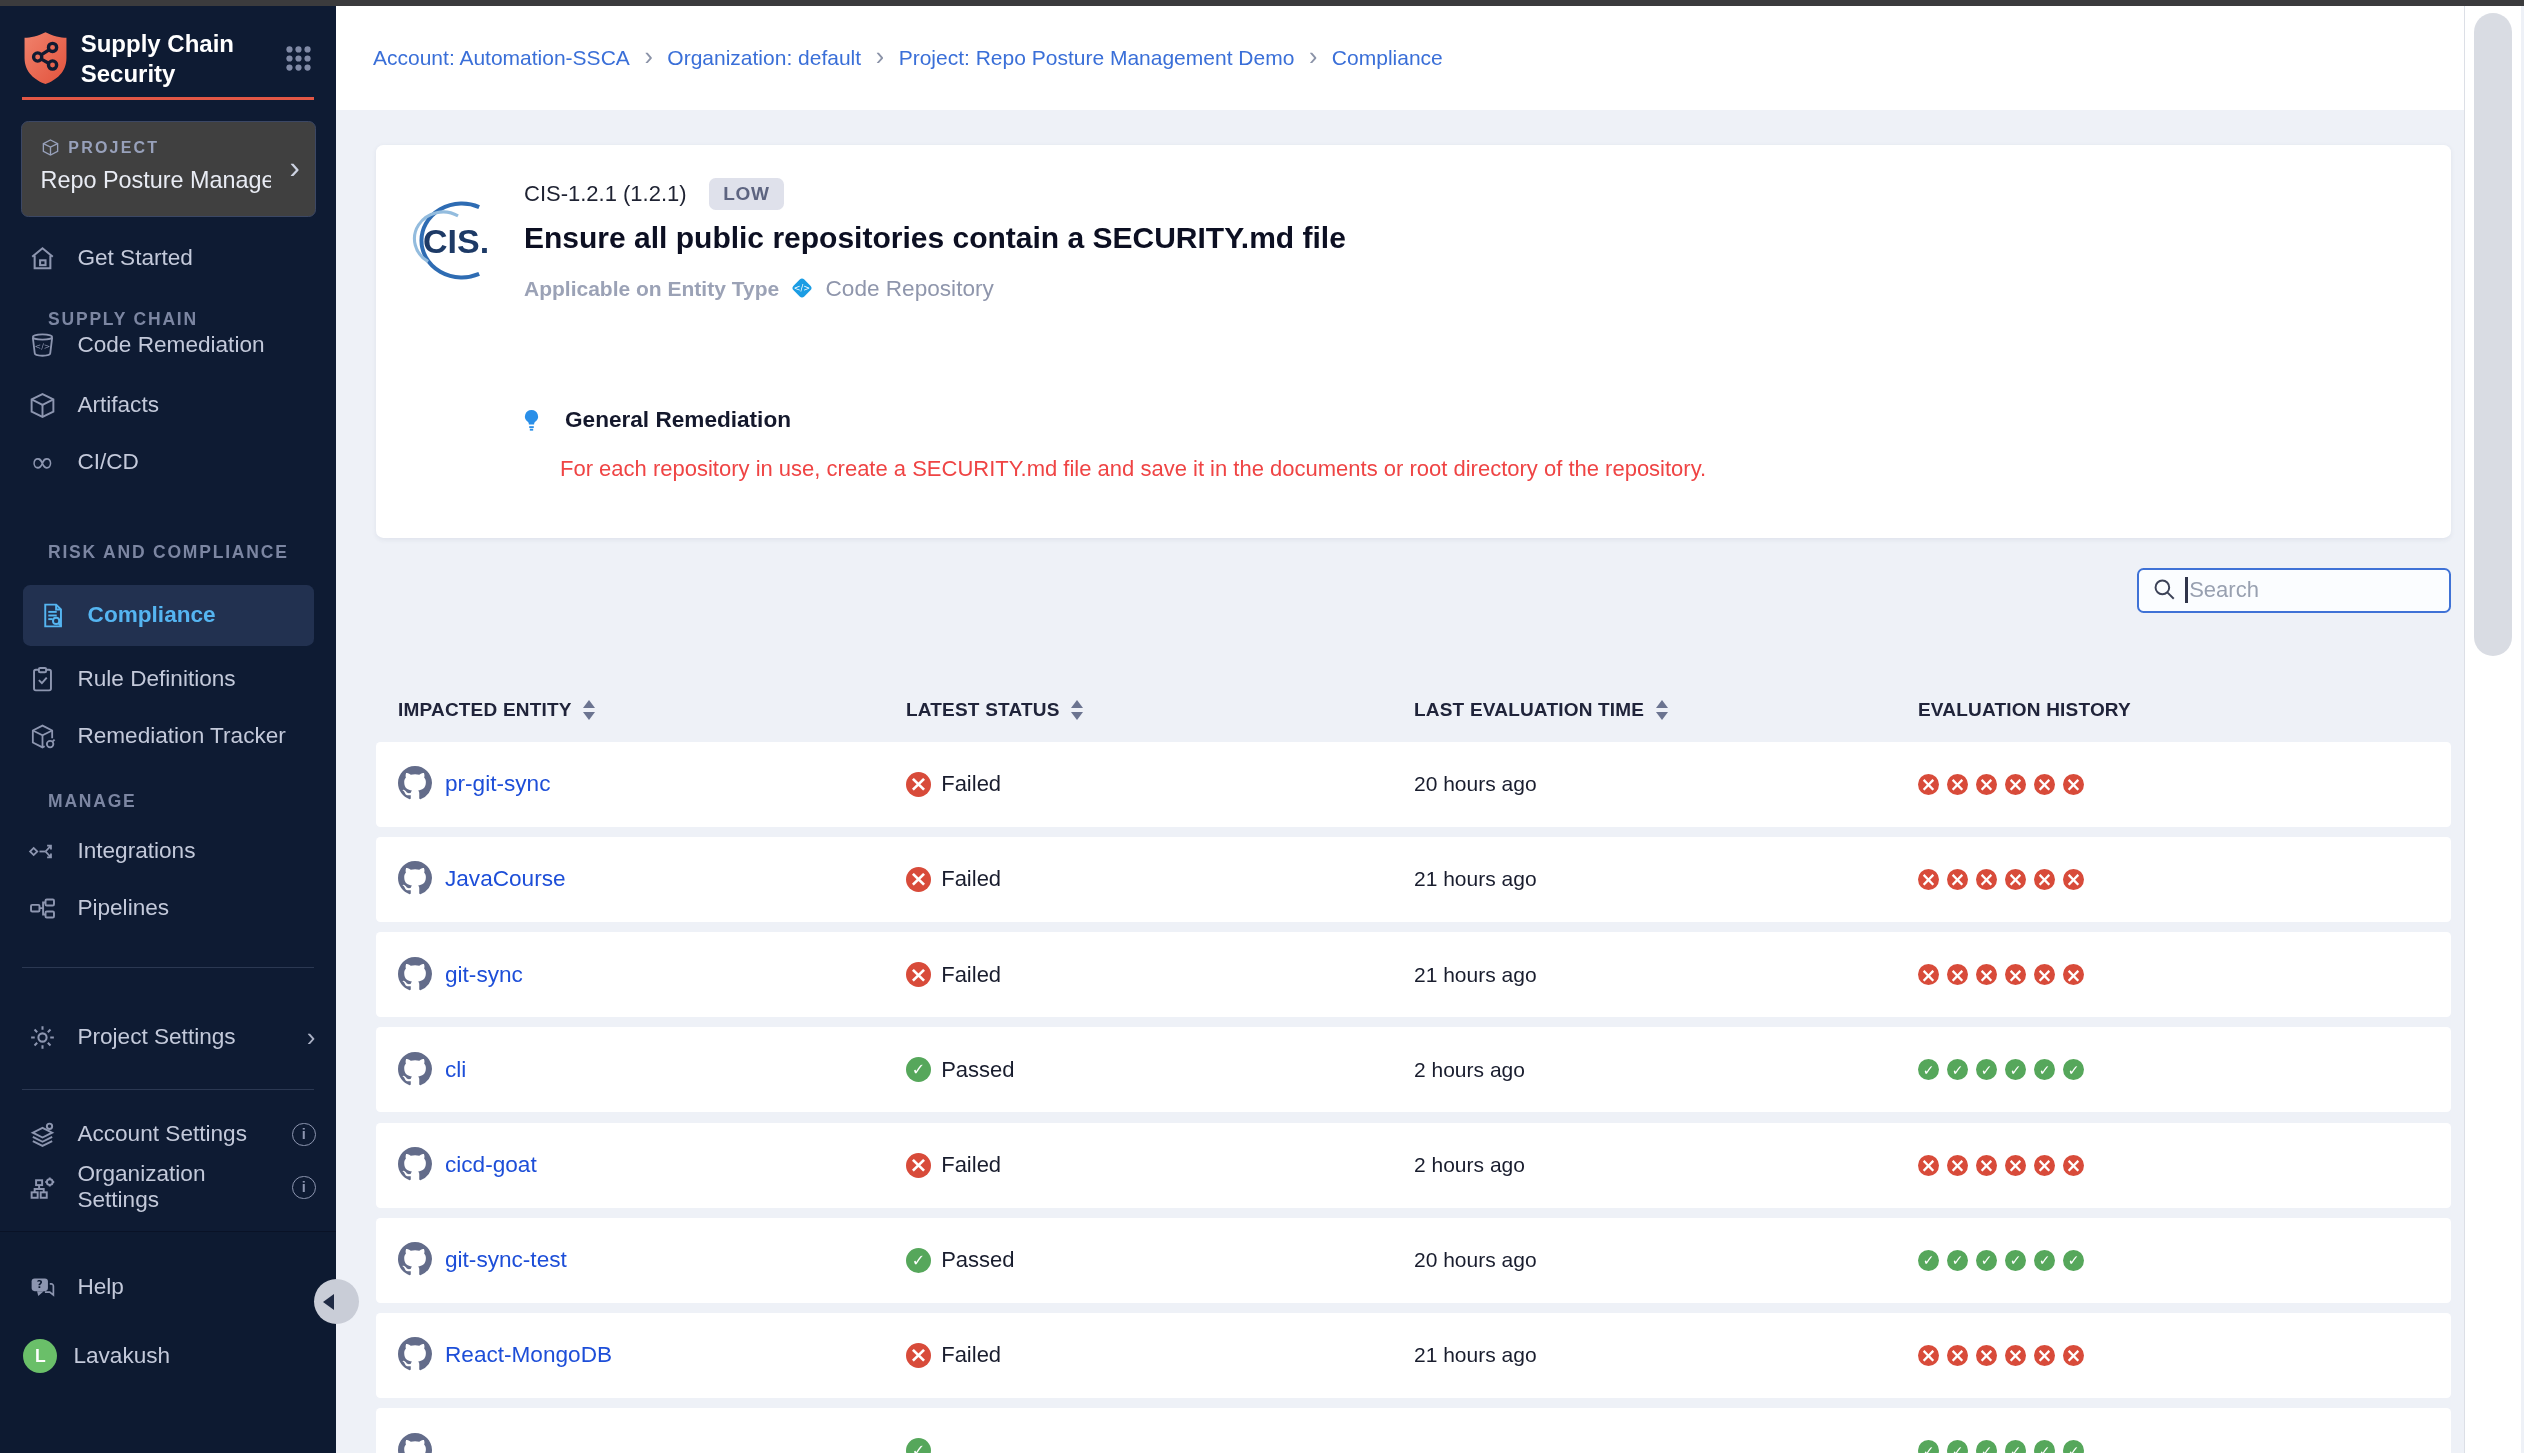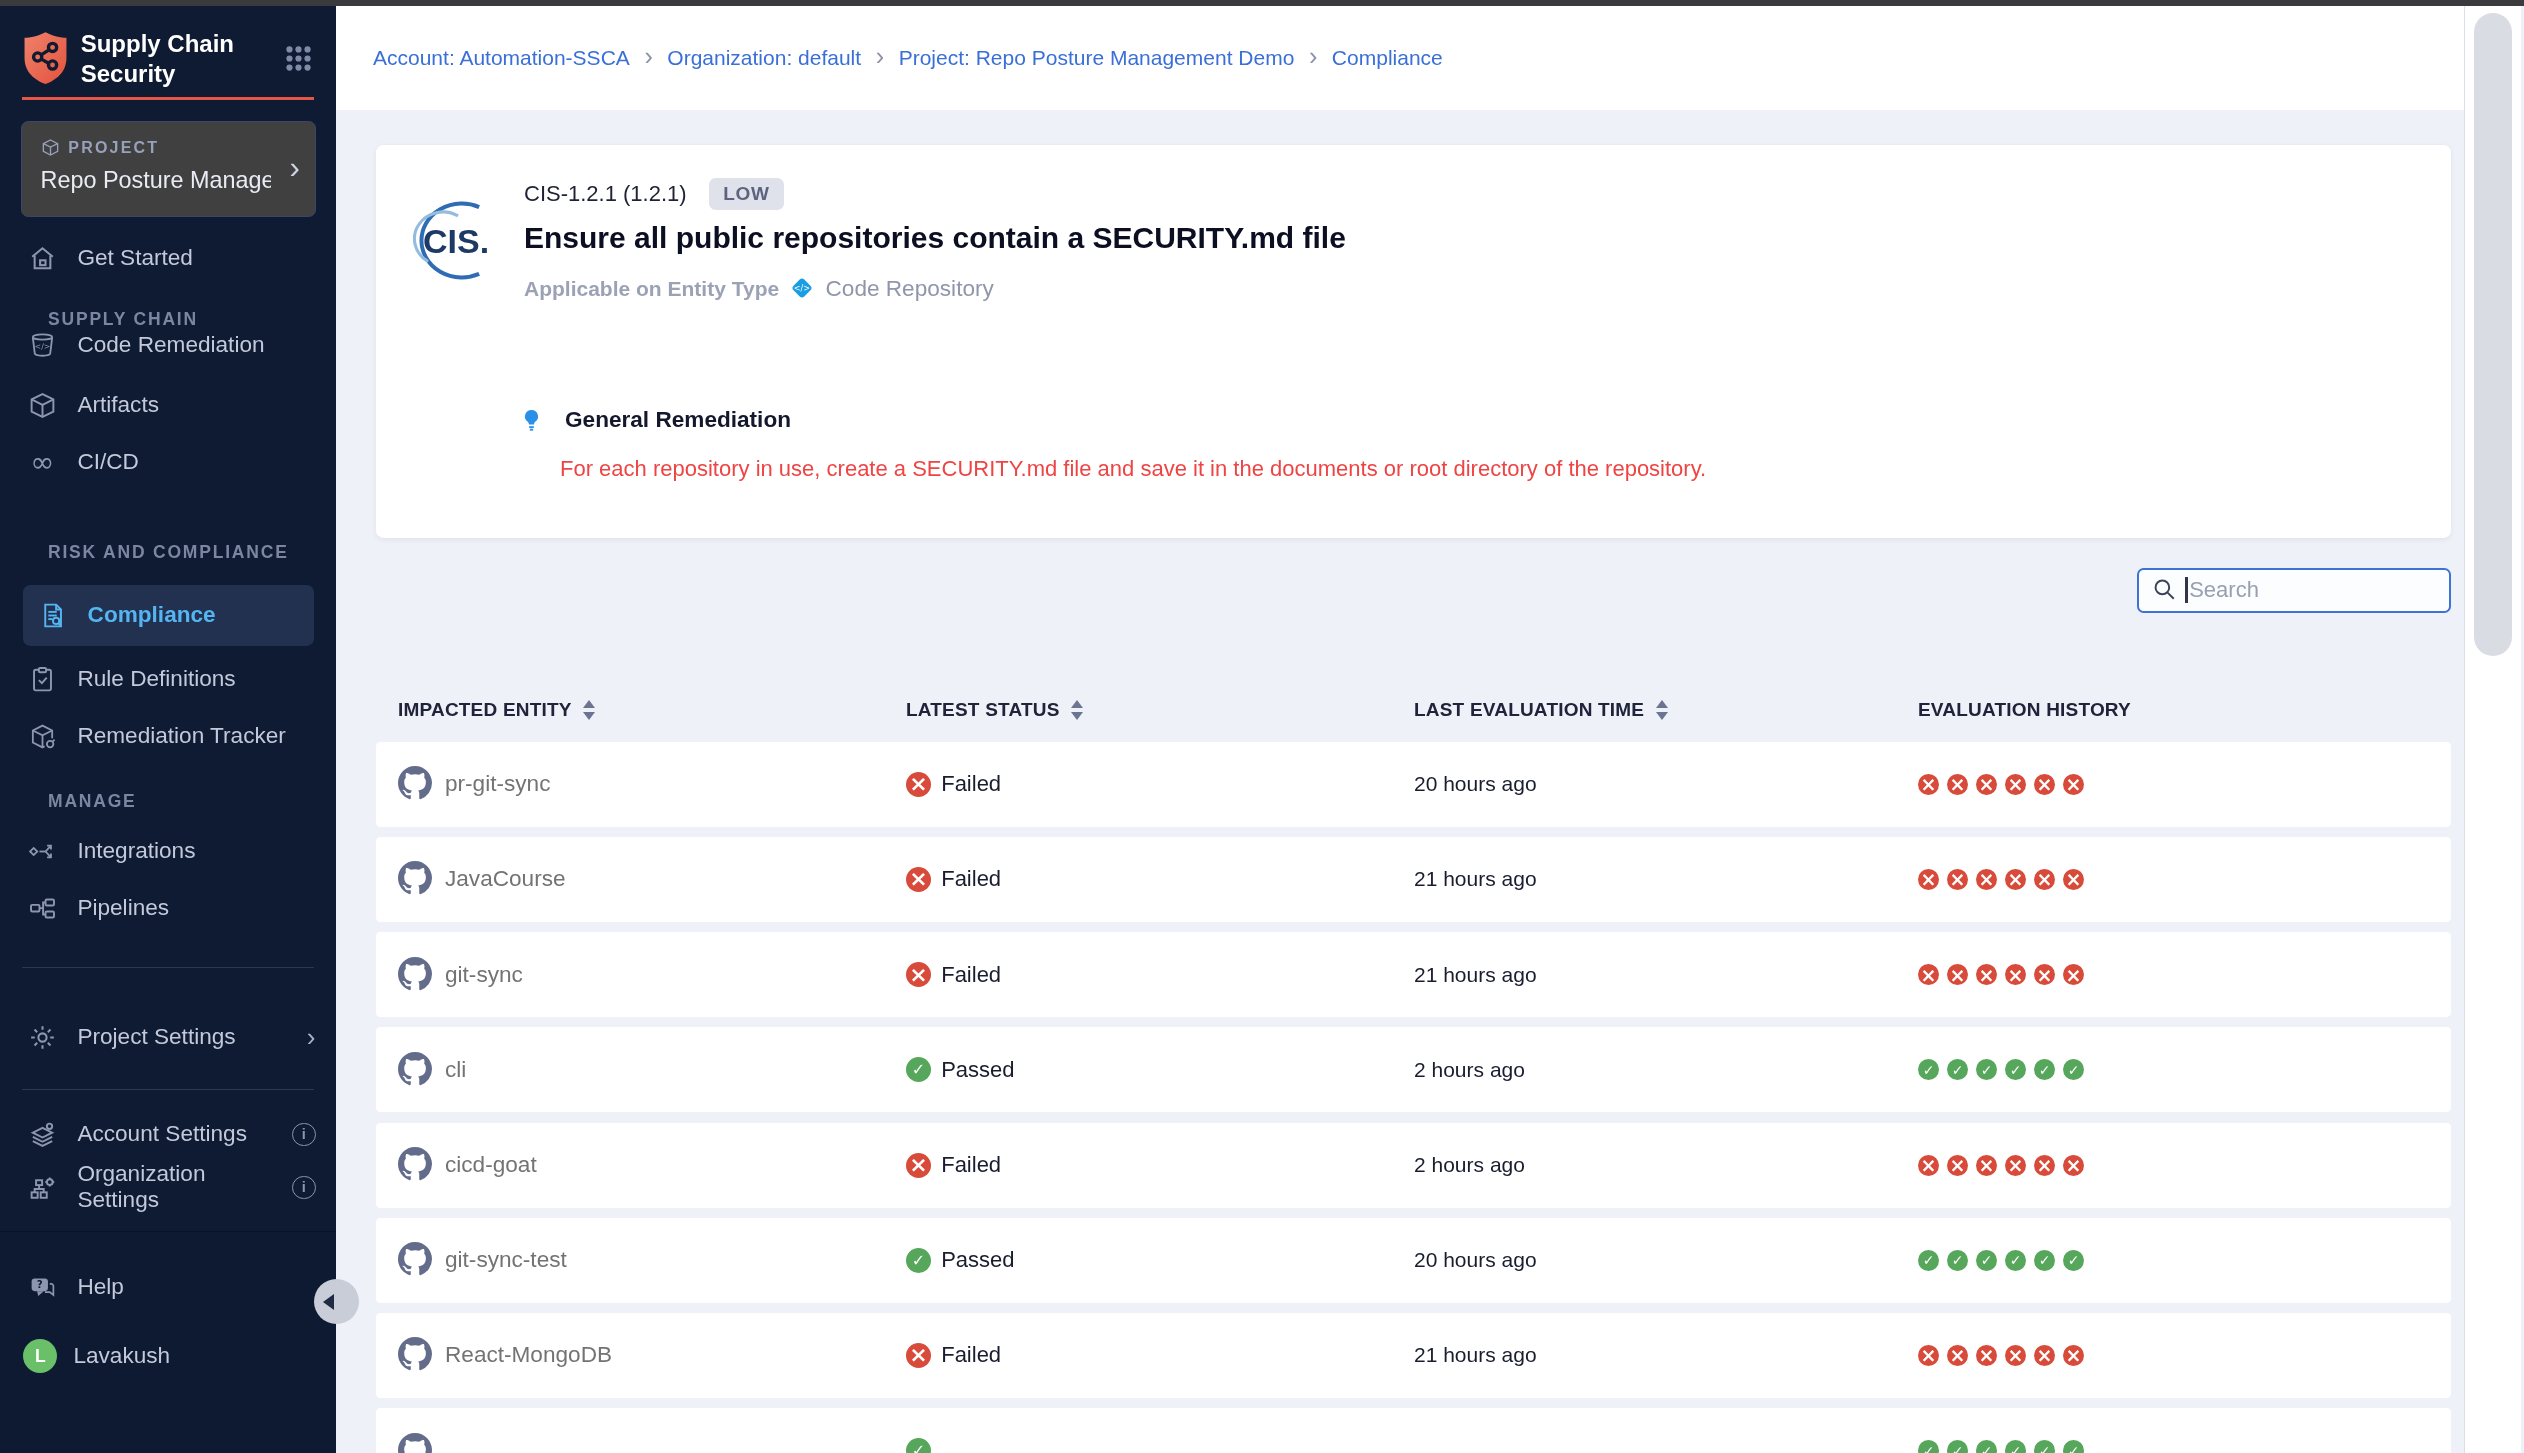--- a/index.html
+++ b/index.html
@@ -95,21 +95,21 @@
   .th { display:flex; align-items:center; font-size:19px; font-weight:bold; color:#20243a;
         letter-spacing:0.2px; cursor:pointer; }
   .sort { display:inline-flex; flex-direction:column; gap:3.7px; margin-left:11.7px; }
   .sort i { width:0; height:0; border-left:6.6px solid transparent; border-right:6.6px solid transparent; }
   .sort .up { border-bottom:8px solid #6b7490; }
   .sort .down { border-top:8px solid #6b7490; }
 
   #rows { position:absolute; left:40px; top:736px; width:2075px; }
   .trow { height:85px; background:#fff; border-radius:4.4px; margin-bottom:10.2px; }
   .cell-entity { display:flex; align-items:center; gap:13px; color:#636c8a; }
-  .ename { font-size:22.6px; color:#737373; cursor:pointer; }
+  .ename { font-size:22.6px; color:#1d4ed8; cursor:pointer; }
   .cell-status { display:flex; align-items:center; gap:10.2px; }
   .stext { font-size:22px; color:#191d2e; }
   .cell-time { font-size:21px; color:#191d2e; }
   .cell-history { display:flex; align-items:center; gap:8px; }
   .sicon { width:25px; height:25px; border-radius:50%; color:#fff; display:flex; align-items:center;
            justify-content:center; font-family:"DejaVu Sans", sans-serif; flex:none; }
   .hicon { width:21px; height:21px; border-radius:50%; color:#fff; display:flex; align-items:center;
            justify-content:center; font-family:"DejaVu Sans", sans-serif; flex:none; }
   .failed { background:#d84b3a; }
   .passed { background:#56a75b; }

